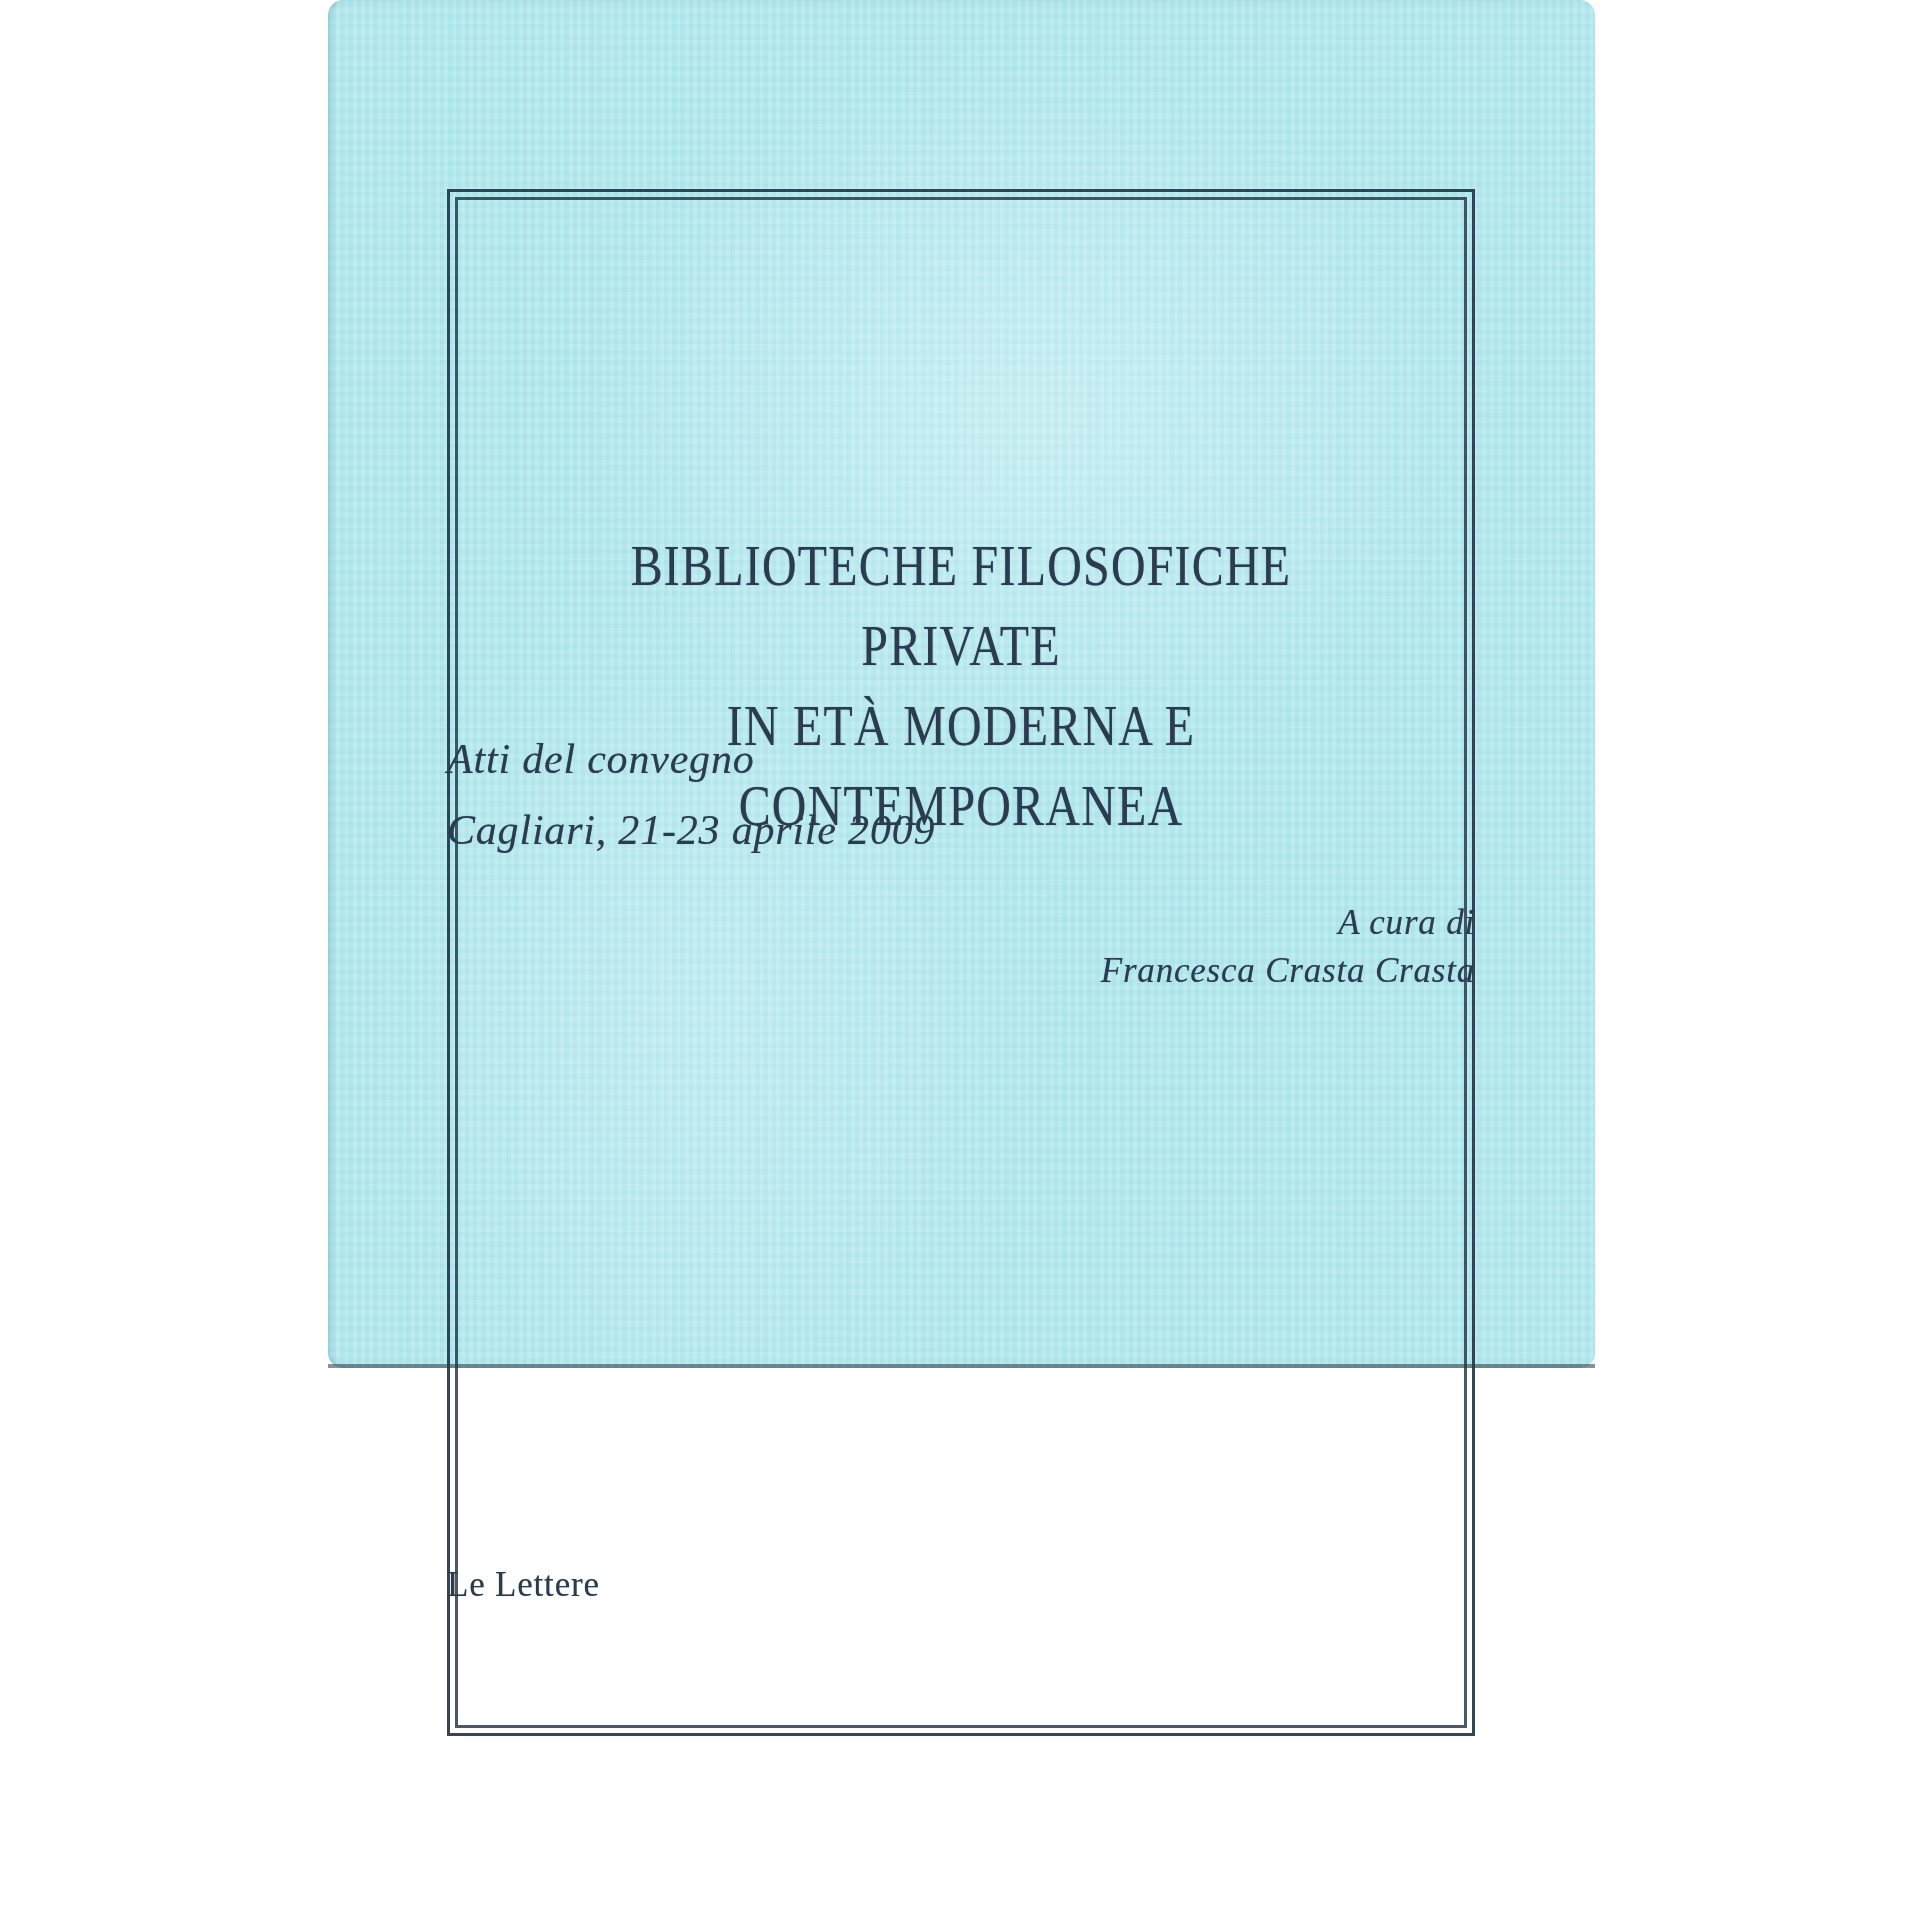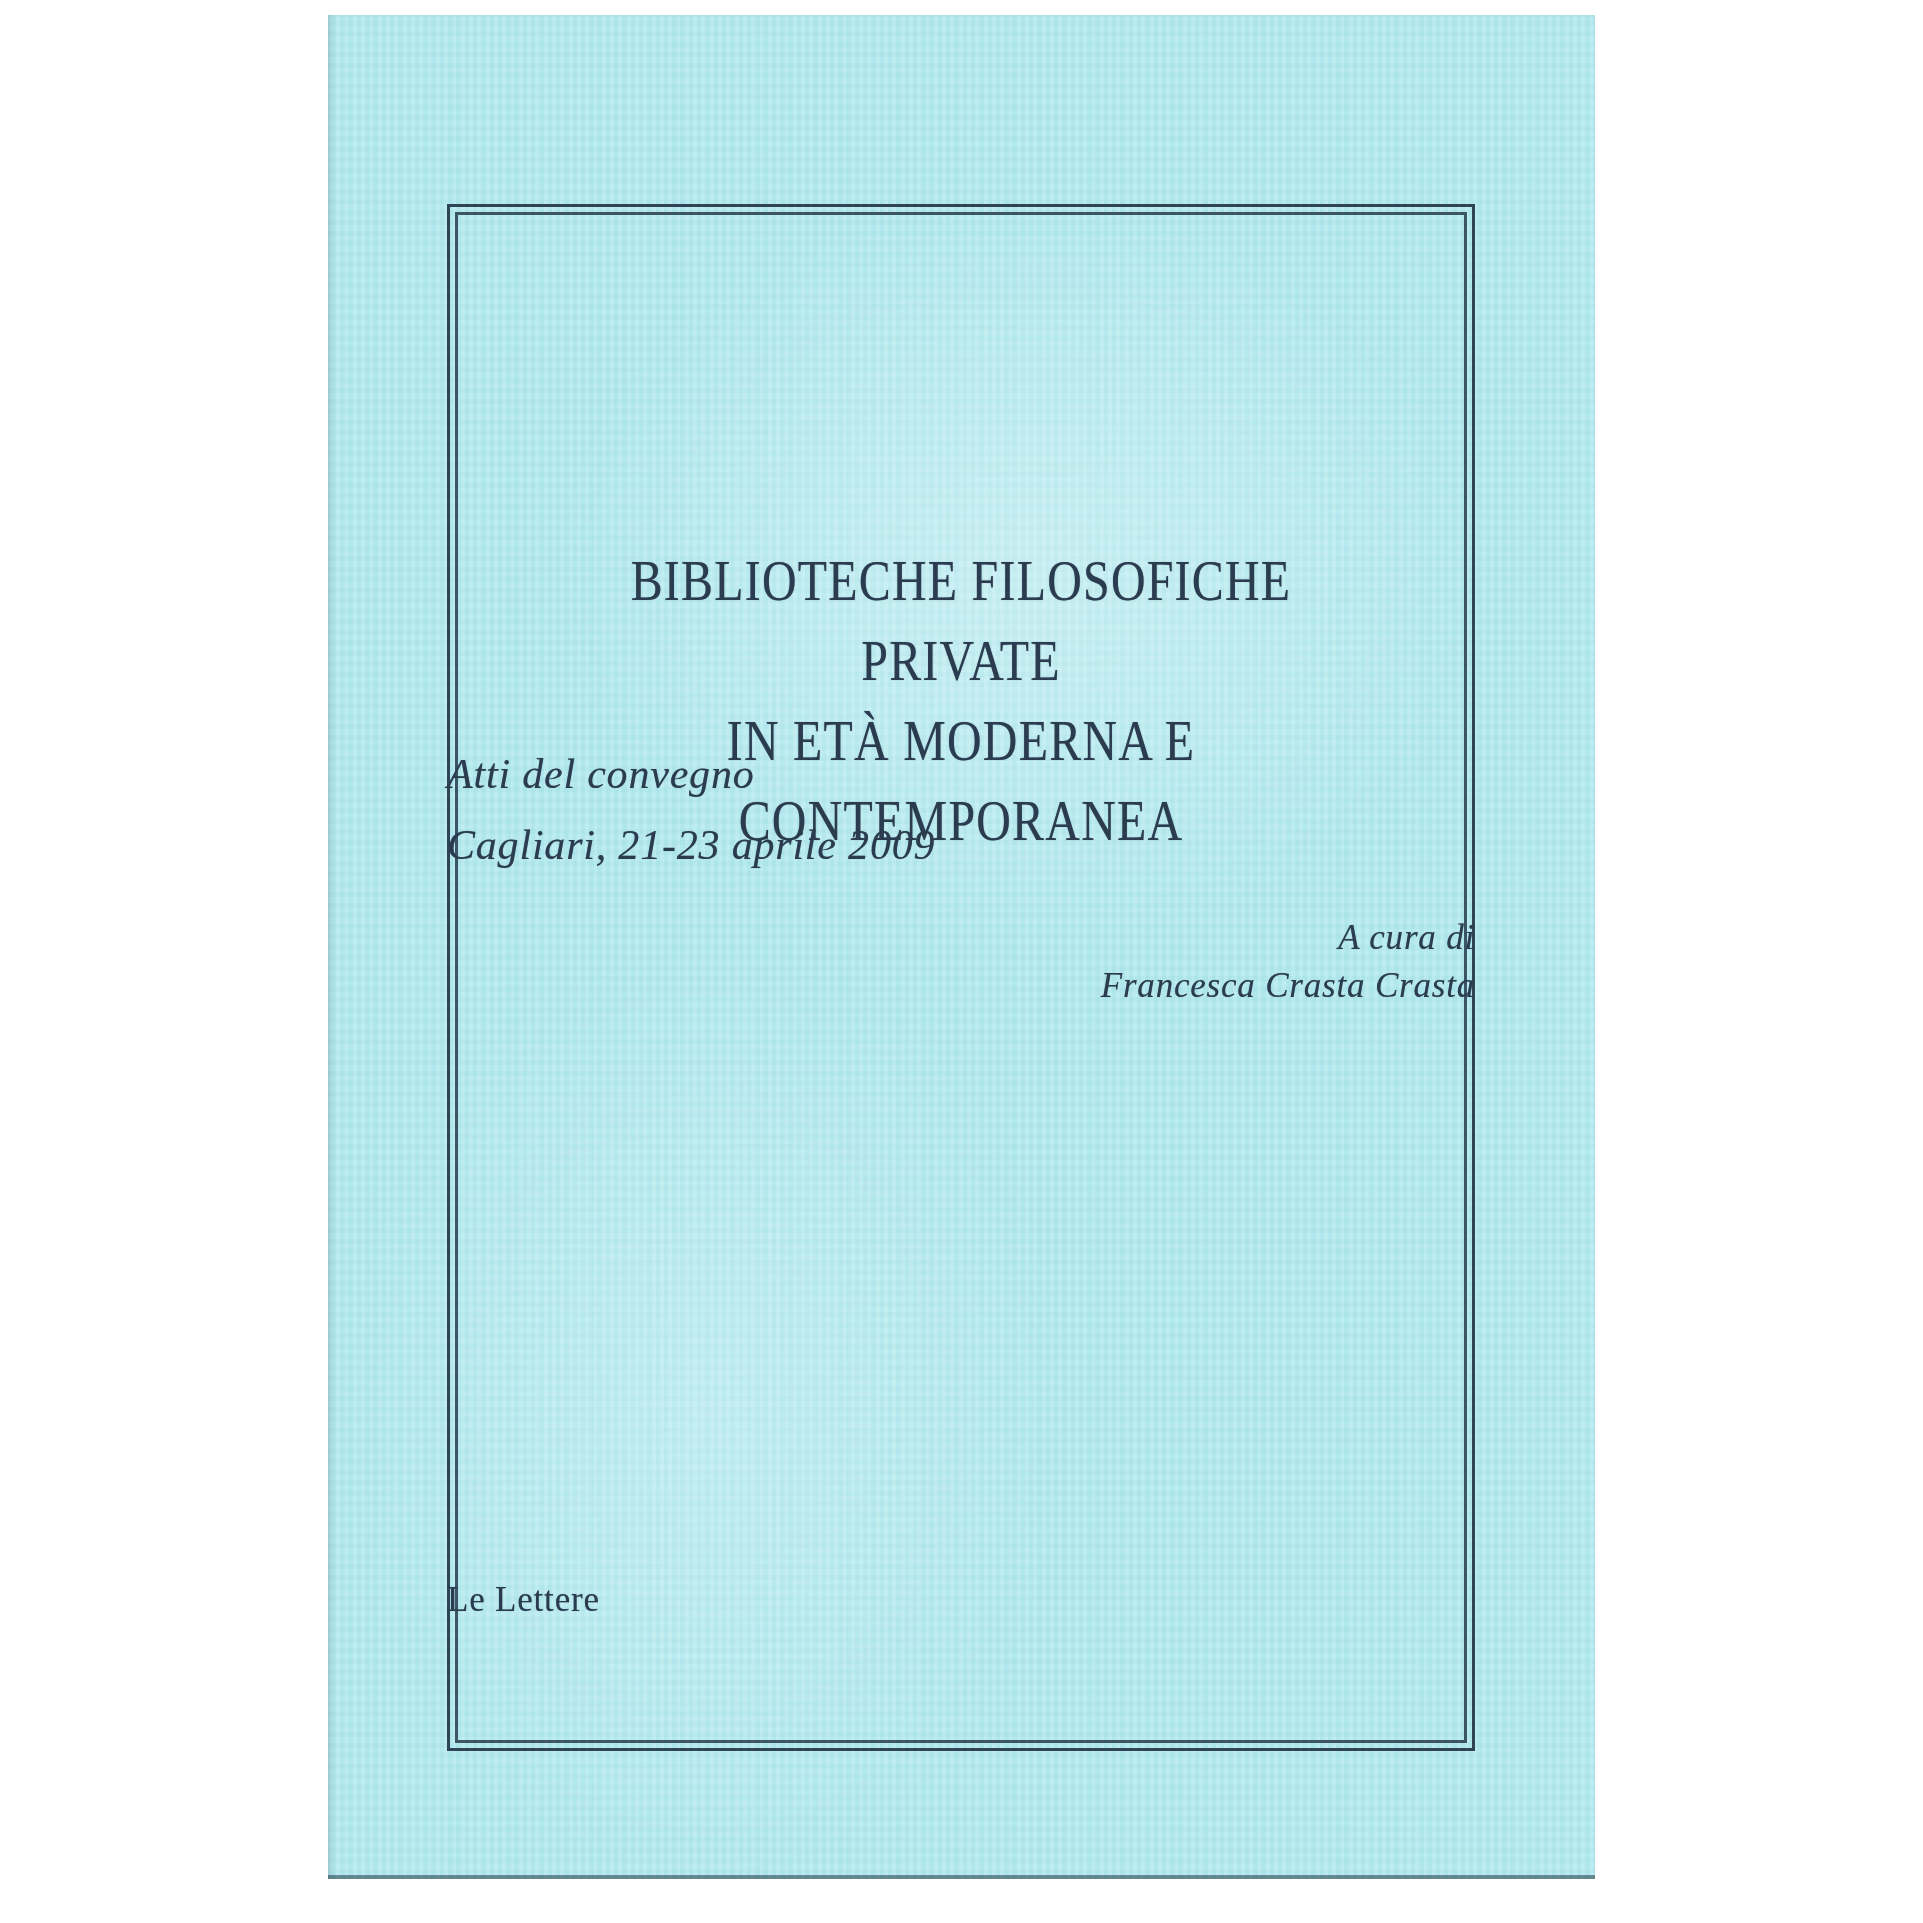--- a/index.html
+++ b/index.html
@@ -19,34 +19,35 @@
   .stage {
     position: relative;
     width: 1924px;
     height: 1924px;
     background: var(--page-bg);
   }
   
   .book {
     position: absolute;
     left: 328px;
-    top: 15px;
+    top: 0;
     width: 1267px;
-    height: 1864px;
+    height: 1368px;
     background:
       radial-gradient(ellipse 676px 526px at 55% 30%, rgba(255,255,255,0.28), rgba(255,255,255,0) 70%),
       radial-gradient(ellipse 526px 676px at 30% 75%, rgba(255,255,255,0.18), rgba(255,255,255,0) 70%),
       repeating-linear-gradient(90deg,
         rgba(255,255,255,0.07) 0px, rgba(255,255,255,0.07) 3.8px,
         rgba(0,140,155,0.035) 3.8px, rgba(0,140,155,0.035) 8.3px),
       repeating-linear-gradient(0deg,
         rgba(255,255,255,0.04) 0px, rgba(255,255,255,0.04) 5.3px,
         rgba(0,120,140,0.025) 5.3px, rgba(0,120,140,0.025) 10.5px),
       var(--cover-bg);
     box-shadow: inset 3.8px 0 7.5px -3px rgba(20,70,85,0.35);
+    border-radius: 15px;
   }
   .book::after {            
     content: "";
     position: absolute;
     left: 0; right: 0; bottom: 0;
     height: 3.8px;
     background: rgba(38,58,68,0.55);
   }
   
   .frame {

